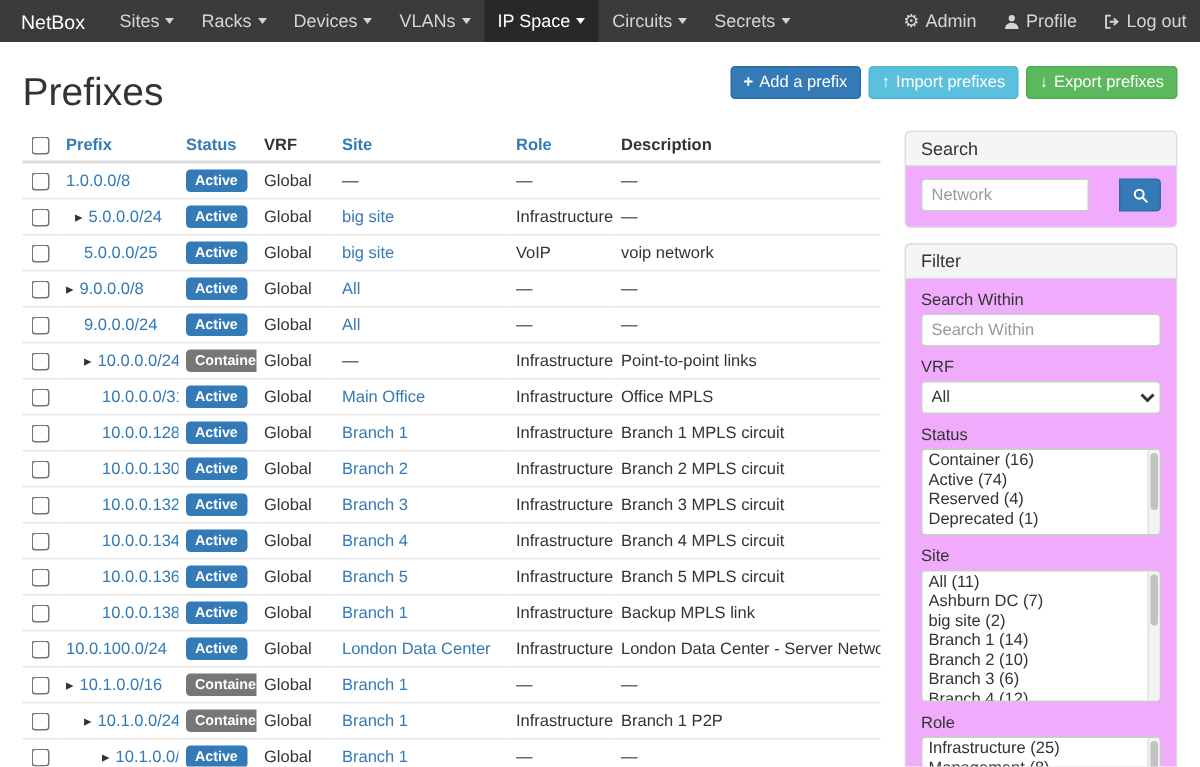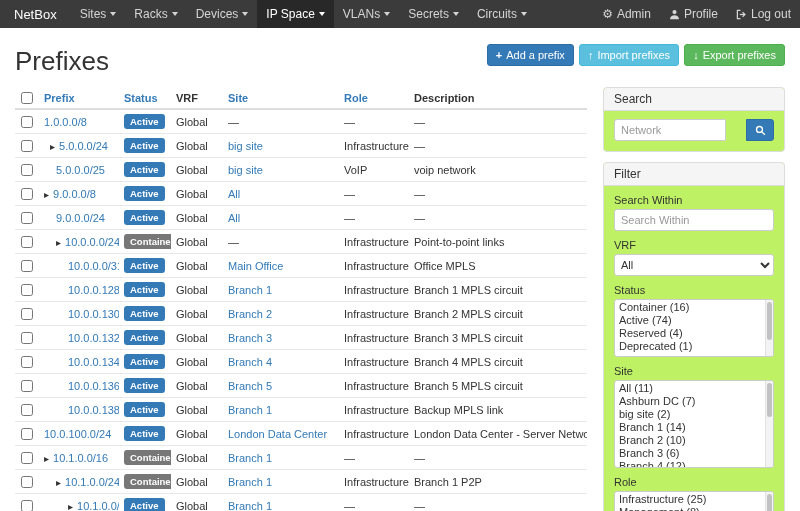--- a/index.html
+++ b/index.html
@@ -45,21 +45,21 @@
   .prefix-table td { font-size:11px; border-bottom:1px solid #e8e8e8; padding:4px 5px; white-space:nowrap; overflow:hidden; }
   .col-cb { padding-left:6px !important; }
   .col-cb input, .prefix-table th input { width:12px; height:12px; margin:0; vertical-align:middle; cursor:pointer; }
   .link { color:#337ab7; text-decoration:none; cursor:pointer; }
   .tree-caret { color:#333; font-size:10px; margin-right:4px; }
   .badge-label { display:inline-block; padding:1px 6px; font-size:9.5px; font-weight:bold; color:#fff; border-radius:3px; line-height:13px; }
   .badge-blue { background:#337ab7; }
   .badge-gray { background:#777; }
 
   
-  .panel { border:1px solid #ddd; border-radius:4px; margin-bottom:10px; background:#bef264; }
+  .panel { border:1px solid #ddd; border-radius:4px; margin-bottom:10px; background:#f0abfc; }
   .panel-heading { background:#f5f5f5; border-bottom:1px solid #ddd; padding:4px 10px; font-size:12px; color:#333;
       border-radius:3px 3px 0 0; }
   .panel-body { padding:8px 10px 10px; }
   .form-label { display:block; font-size:11px; margin:8px 0 3px; }
   .form-label:first-child { margin-top:0; }
   .form-control { width:100%; height:22px; border:1px solid #ccc; border-radius:3px; padding:2px 6px;
       font-size:11px; font-family:inherit; color:#555; background:#fff; }
   .form-control::placeholder { color:#999; }
   select.form-control { padding:1px 2px; color:#333; }
   .input-group { display:flex;gap:20px; }
@@ -84,34 +84,34 @@
         <span class="caret"></span>
       </a>
       <a class="nav-item">
         <span>Racks</span>
         <span class="caret"></span>
       </a>
       <a class="nav-item">
         <span>Devices</span>
         <span class="caret"></span>
       </a>
+      <a class="nav-item">
+        <span>VLANs</span>
+        <span class="caret"></span>
+      </a>
       <a class="nav-item active">
         <span>IP Space</span>
         <span class="caret"></span>
       </a>
       <a class="nav-item">
-        <span>VLANs</span>
+        <span>Circuits</span>
         <span class="caret"></span>
       </a>
       <a class="nav-item">
         <span>Secrets</span>
-        <span class="caret"></span>
-      </a>
-      <a class="nav-item">
-        <span>Circuits</span>
         <span class="caret"></span>
       </a>
     </div>
   <div class="nav-right">
     <a class="nav-item">
       <span class="nav-ico">⚙</span>
       <span>Admin</span>
     </a>
     <a class="nav-item">
       <span class="nav-ico">

